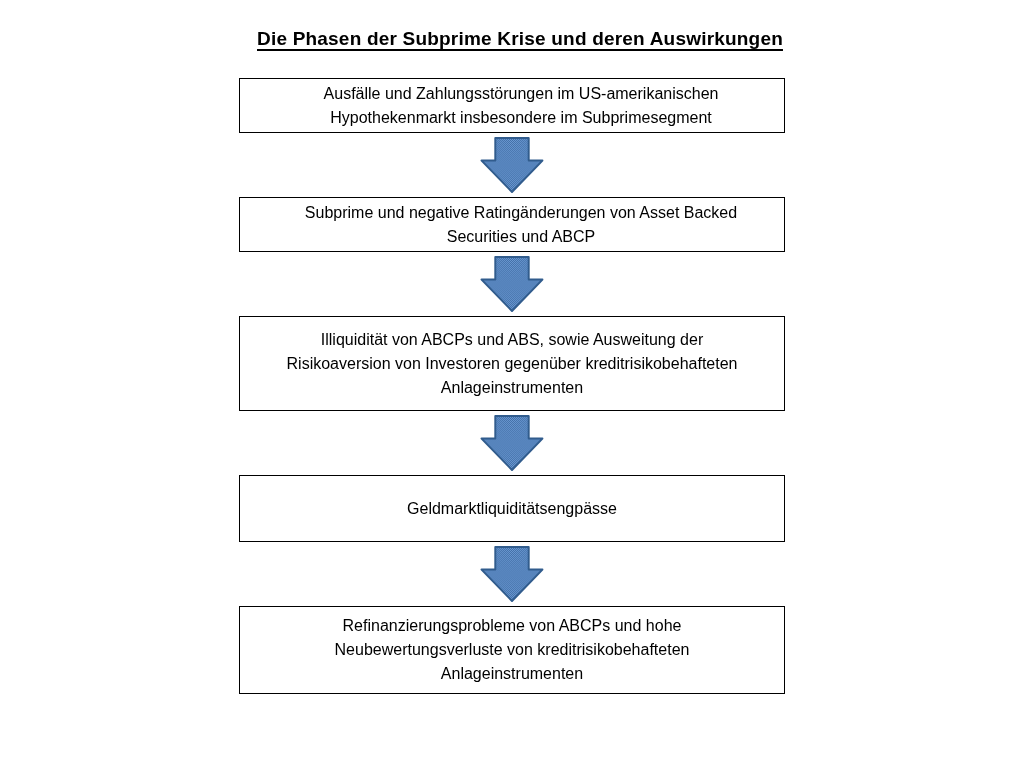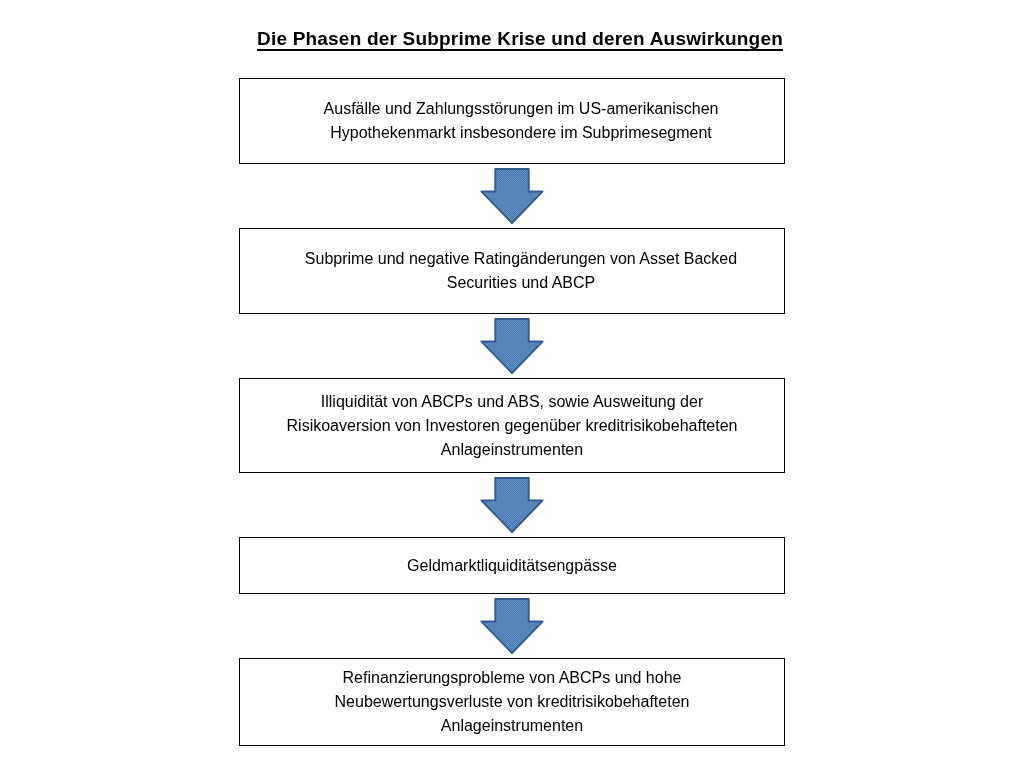--- a/index.html
+++ b/index.html
@@ -48,23 +48,23 @@
     align-items: center;
     justify-content: center;
     text-align: center;
   }
   .flow-box .box-text {
     font-size: 16px;
     line-height: 24px;
     white-space: pre-line;
     padding: 0 10px;
   }
-  .h-2line { height: 86px; padding-left: 18px; }
+  .h-2line { height: 55px; padding-left: 18px; }
   .h-3line { height: 95px; }
-  .h-1line { height: 57px; }
+  .h-1line { height: 67px; }
   .h-3line-b { height: 88px; }
   .arrow {
     margin: 4px 0;
     width: 64px;
     height: 56px;
     flex: 0 0 auto;
   }
   .arrow polygon {
     fill: url(#arrow-dither);
     stroke: var(--arrow-border, #315c8d);

